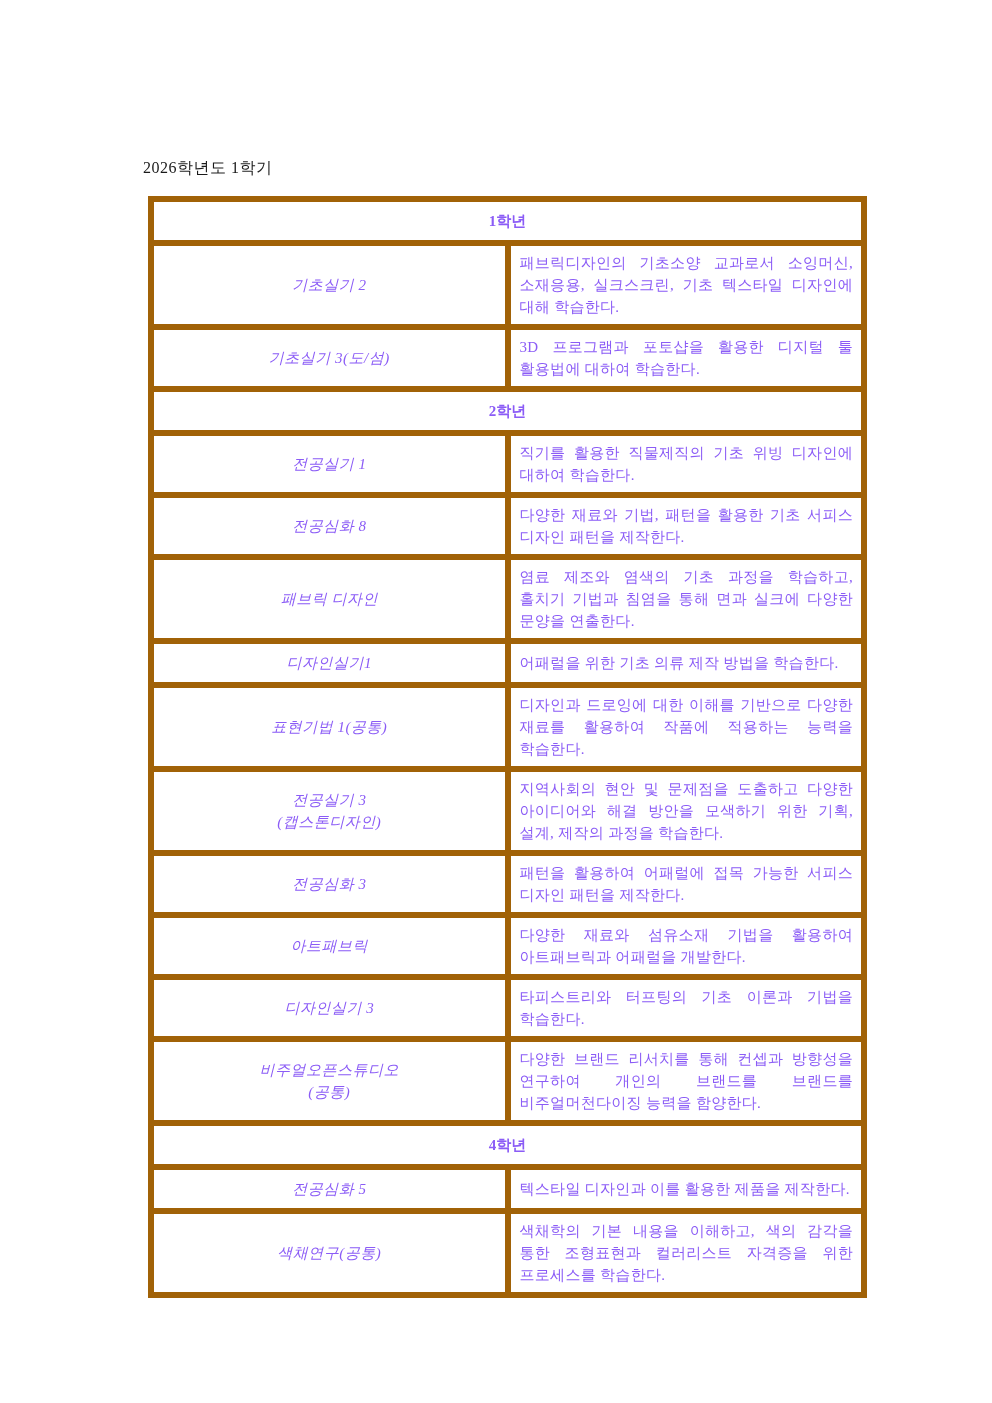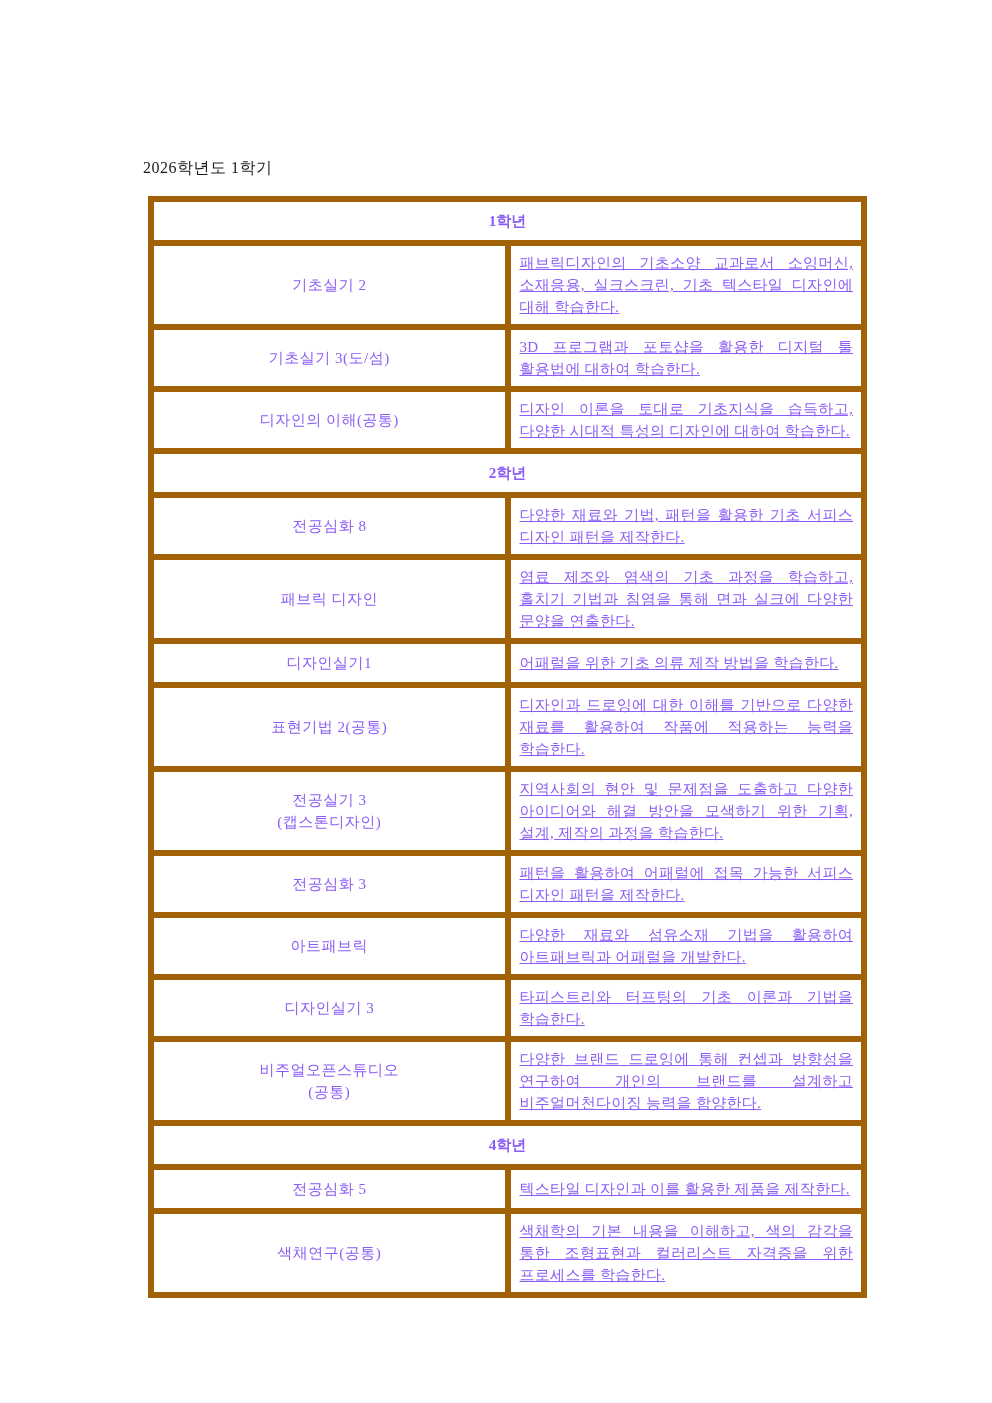--- a/index.html
+++ b/index.html
@@ -47,27 +47,27 @@
     font-weight: bold;
     font-size: 16px;
     padding: 8px 6px;
   }
   td.course-name {
     width: 167px;
     text-align: center;
     padding: 8px 6px;
     white-space: pre-line;
     letter-spacing: 0.5px;
+    font-style: italic;
   }
   td.course-desc {
     padding: 6px 8px 6px 9px;
     text-align: justify;
     letter-spacing: 0.3px;
     word-break: keep-all;
-    text-decoration: underline;
   }
 </style>
 </head>
 <body>
 
 <div class="page">
   <div class="doc-title">2026학년도 1학기</div>
 
   <table class="curriculum">
     <tbody>
@@ -76,40 +76,40 @@
         </tr>
         <tr>
           <td class="course-name">기초실기 2</td>
           <td class="course-desc">패브릭디자인의 기초소양 교과로서 소잉머신, 소재응용, 실크스크린, 기초 텍스타일 디자인에 대해 학습한다.</td>
         </tr>
         <tr>
           <td class="course-name">기초실기 3(도/섬)</td>
           <td class="course-desc">3D 프로그램과 포토샵을 활용한 디지털 툴 활용법에 대하여 학습한다.</td>
         </tr>
         <tr>
-          <td class="course-name">디자인의 이해(공통)</td>
-          <td class="course-desc">디자인 이론을 토대로 기초지식을 습득하고, 다양한 시대적 특성의 디자인에 대하여 학습한다.</td>
+          <td colspan="2" class="section-header">2학년</td>
         </tr>
         <tr>
-          <td colspan="2" class="section-header">2학년</td>
+          <td class="course-name">전공실기 1</td>
+          <td class="course-desc">직기를 활용한 직물제직의 기초 위빙 디자인에 대하여 학습한다.</td>
         </tr>
         <tr>
           <td class="course-name">전공심화 8</td>
           <td class="course-desc">다양한 재료와 기법, 패턴을 활용한 기초 서피스 디자인 패턴을 제작한다.</td>
         </tr>
         <tr>
           <td class="course-name">패브릭 디자인</td>
           <td class="course-desc">염료 제조와 염색의 기초 과정을 학습하고, 홀치기 기법과 침염을 통해 면과 실크에 다양한 문양을 연출한다.</td>
         </tr>
         <tr>
           <td class="course-name">디자인실기1</td>
           <td class="course-desc">어패럴을 위한 기초 의류 제작 방법을 학습한다.</td>
         </tr>
         <tr>
-          <td class="course-name">표현기법 2(공통)</td>
+          <td class="course-name">표현기법 1(공통)</td>
           <td class="course-desc">디자인과 드로잉에 대한 이해를 기반으로 다양한 재료를 활용하여 작품에 적용하는 능력을 학습한다.</td>
         </tr>
         <tr>
           <td class="course-name">전공실기 3
 (캡스톤디자인)</td>
           <td class="course-desc">지역사회의 현안 및 문제점을 도출하고 다양한 아이디어와 해결 방안을 모색하기 위한 기획, 설계, 제작의 과정을 학습한다.</td>
         </tr>
         <tr>
           <td class="course-name">전공심화 3</td>
           <td class="course-desc">패턴을 활용하여 어패럴에 접목 가능한 서피스 디자인 패턴을 제작한다.</td>
@@ -118,21 +118,21 @@
           <td class="course-name">아트패브릭</td>
           <td class="course-desc">다양한 재료와 섬유소재 기법을 활용하여 아트패브릭과 어패럴을 개발한다.</td>
         </tr>
         <tr>
           <td class="course-name">디자인실기 3</td>
           <td class="course-desc">타피스트리와 터프팅의 기초 이론과 기법을 학습한다.</td>
         </tr>
         <tr>
           <td class="course-name">비주얼오픈스튜디오
 (공통)</td>
-          <td class="course-desc">다양한 브랜드 드로잉에 통해 컨셉과 방향성을 연구하여 개인의 브랜드를 설계하고 비주얼머천다이징 능력을 함양한다.</td>
+          <td class="course-desc">다양한 브랜드 리서치를 통해 컨셉과 방향성을 연구하여 개인의 브랜드를 브랜드를 비주얼머천다이징 능력을 함양한다.</td>
         </tr>
         <tr>
           <td colspan="2" class="section-header">4학년</td>
         </tr>
         <tr>
           <td class="course-name">전공심화 5</td>
           <td class="course-desc">텍스타일 디자인과 이를 활용한 제품을 제작한다.</td>
         </tr>
         <tr>
           <td class="course-name">색채연구(공통)</td>

